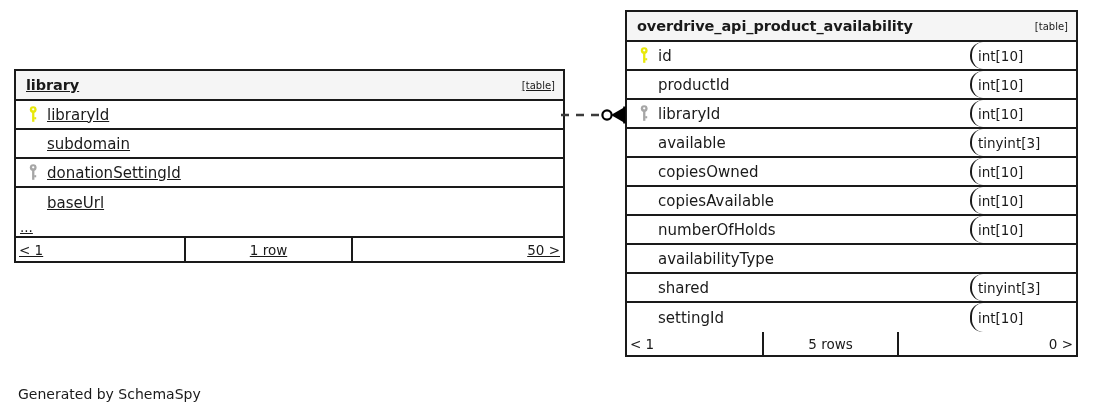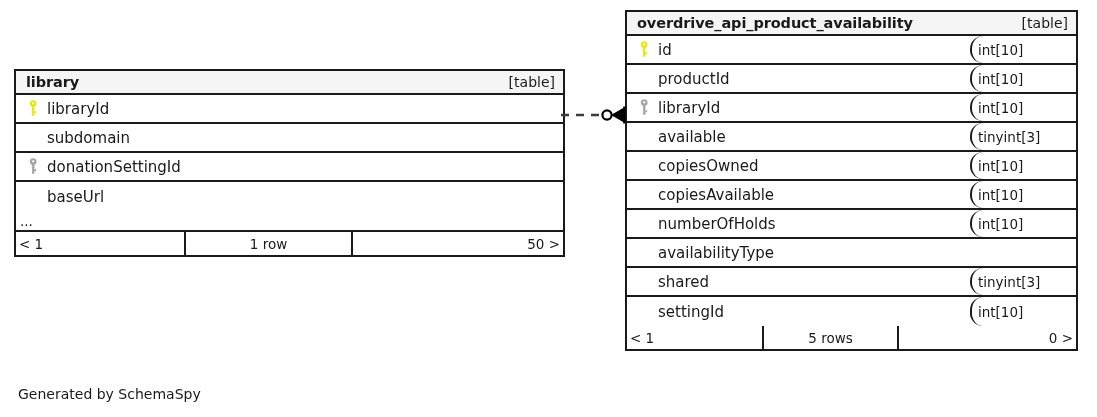--- a/index.html
+++ b/index.html
@@ -24,32 +24,32 @@
     background: #ffffff;
     border: 2px solid #1a1a1a;
     box-sizing: border-box;
   }
   .entity-title {
     display: flex;
     align-items: center;
     justify-content: space-between;
     background: #f5f5f5;
     border-bottom: 2px solid #1a1a1a;
-    height: 24px;
+    height: 30px;
     padding: 0 8px 0 10px;
     box-sizing: border-box;
   }
   .entity-name {
     font-weight: bold;
     font-size: 14.5px;
     letter-spacing: -0.1px;
     white-space: nowrap;
   }
   .entity-tag {
-    font-size: 14px;
+    font-size: 10px;
     font-weight: normal;
     white-space: nowrap;
   }
 
   .col-row {
     display: flex;
     align-items: stretch;
     height: 29px;
     border-bottom: 2px solid #1a1a1a;
     box-sizing: border-box;
@@ -120,20 +120,21 @@
   .entity-footer .cell:first-child { border-left: none; }
   .entity-footer .prev { flex: 1 1 0; justify-content: flex-start; padding-left: 3px; }
   .entity-footer .count { flex: 1 1 0; justify-content: center; }
   .entity-footer .next { flex: 1 1 0; justify-content: flex-end; padding-right: 3px; padding-left: 42px; }
 
   
   #entity-library {
     left: 14px;
     top: 69px;
     width: 551px;
+    text-decoration: underline;
   }
 
   #entity-overdrive {
     left: 625px;
     top: 10px;
     width: 453px;
   }
   #entity-overdrive .col-type { width: 106px; border-radius: 13px; }
 
   

